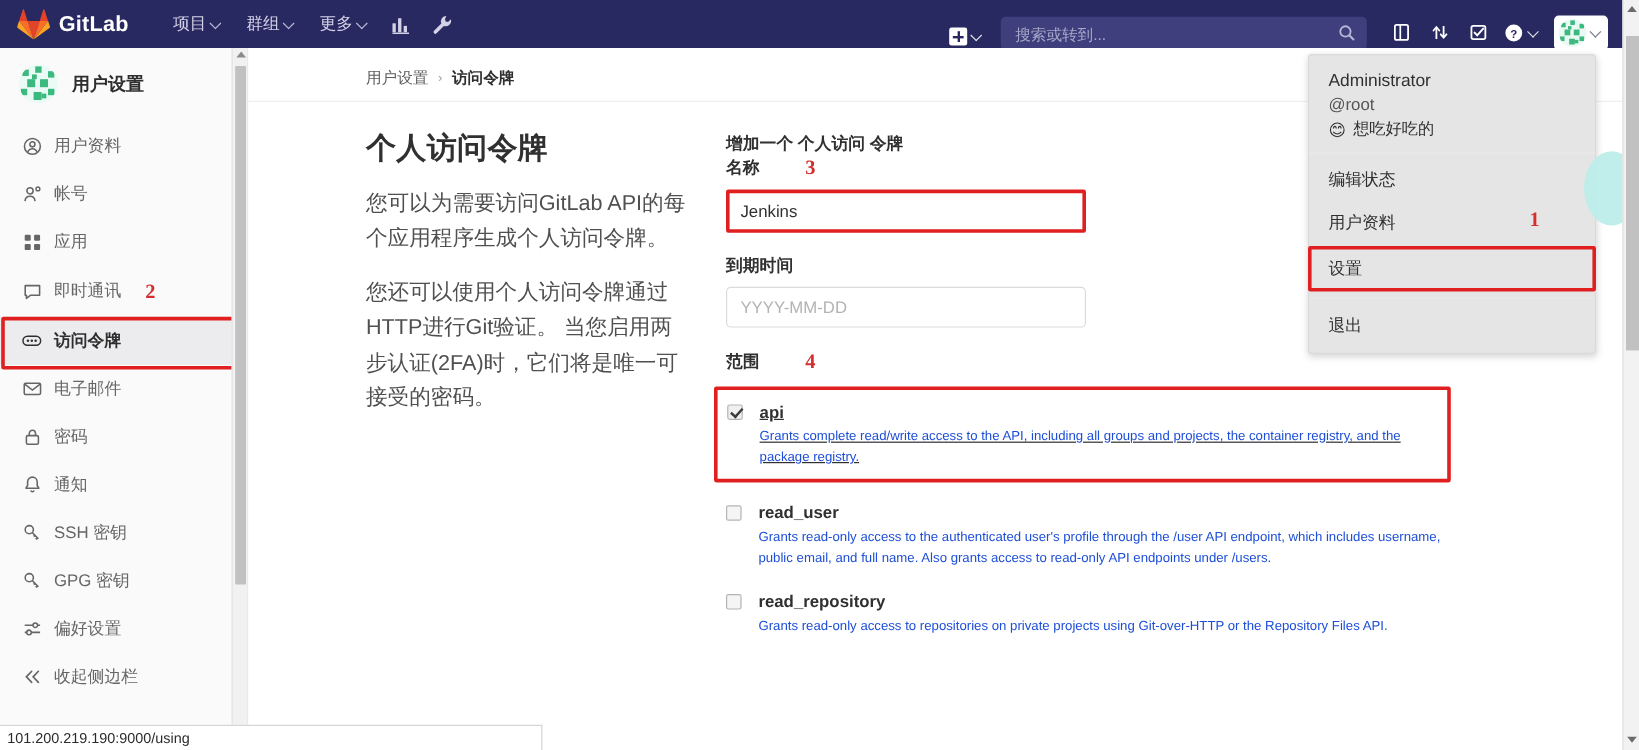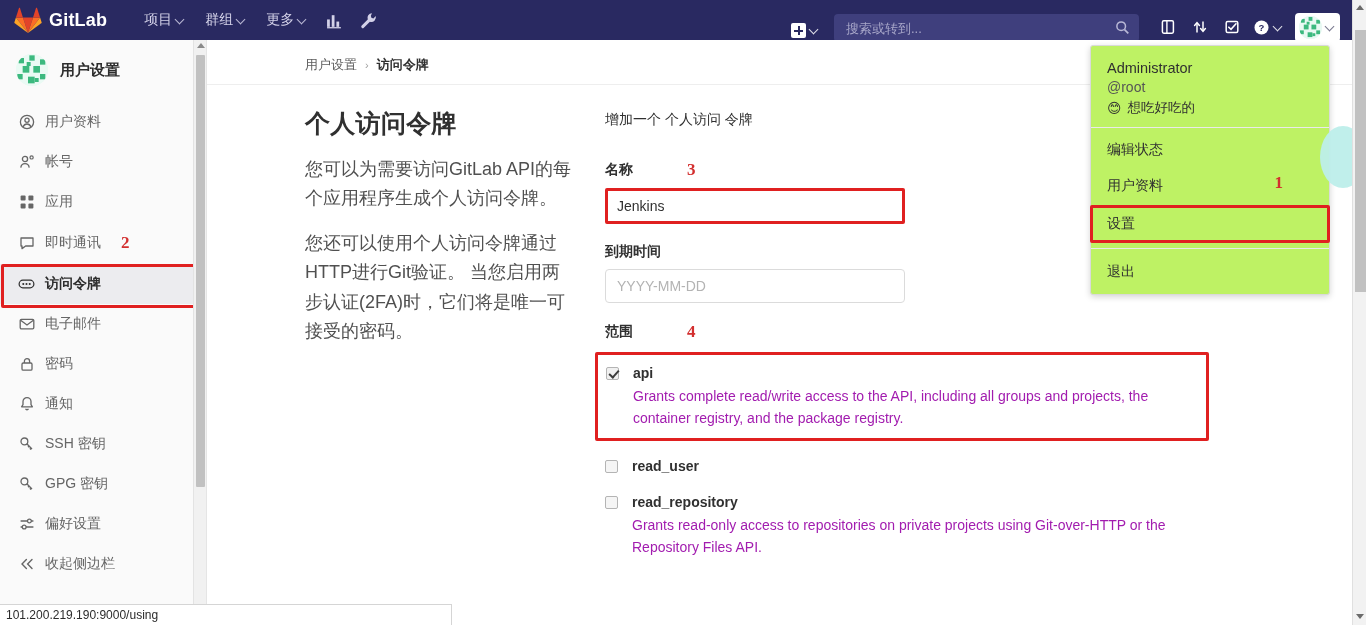--- a/index.html
+++ b/index.html
@@ -150,62 +150,63 @@
   .bc-link { color: #5c5c5c; cursor: pointer; }
   .bc-sep { color: #a0a0a0; font-size: 11px; }
   .bc-current { font-weight: 700; color: #303030; cursor: pointer; }
 
   .content { display: flex; padding: 22px 0 0 98px; }
   .col-left { width: 300px; padding-right: 30px; flex: none; }
   .page-h1 { font-size: 25px; font-weight: 700; color: #303030; margin-bottom: 15px; letter-spacing: .3px; }
   .col-left p { font-size: 18px; line-height: 1.62; color: #505050; margin-bottom: 16px; }
 
   .col-right { width: 625px; padding-top: 4px; position: relative; }
-  .form-title { font-size: 14px; font-weight: 400; color: #303030; margin-bottom: 31px; }
+  .form-title { font-size: 14px; font-weight: 700; color: #303030; margin-bottom: 1px; }
   .form-sub { font-size: 14px; color: #505050; margin-bottom: 20px; }
-  .flabel { font-size: 14px; font-weight: 700; color: #303030; margin-bottom: 8px; display: flex; align-items: center; gap: 16px; }
+  .flabel { font-size: 14px; font-weight: 700; color: #303030; margin-bottom: 8px; display: flex; align-items: center; }
   .flabel .marker { margin-left: 38px; }
   .txtinput {
     width: 300px; height: 34px;
     border: 1px solid #dbdbdb; border-radius: 4px;
     padding: 0 11px; font-size: 14px; color: #303030;
     font-family: inherit; outline: none; background: #fff;
   }
   .txtinput::placeholder { color: #b3b3b3; }
   .hl-input { border: 3px solid #e02020 !important; border-radius: 2px; padding: 0 9px; height: 36px; }
   .field { margin-bottom: 19px; }
 
   .scopes { margin-top: 2px; }
   .scope {
     display: grid; grid-template-columns: 19px 1fr;
     column-gap: 8px; padding: 4px 0 0 0; margin-bottom: 14px;
   }
   .scope.hl {
     border: 3px solid #e02020; border-radius: 2px;
     padding: 9px 8px 9px 8px; margin-left: -10px; margin-bottom: 12px;
     width: 614px;
+    text-decoration: underline;
   }
   .cbox {
     width: 13px; height: 13px; border: 1px solid #b4b4b4; border-radius: 2px;
     background: #f5f5f5; position: relative; margin-top: 3px; cursor: pointer; display:block;
   }
   .cbox.checked { background: #f0f0f0; }
   .cbox.checked::after {
     content: ""; position: absolute; left: 4px; top: 0px;
     width: 4px; height: 8px;
     border-right: 2px solid #3a3a3a; border-bottom: 2px solid #3a3a3a;
     transform: rotate(42deg);
   }
   .scope-name { font-size: 14px; font-weight: 700; color: #303030; line-height: 18px; }
-  .scope-desc { font-size: 14px; color: #a21caf; line-height: 1.54; margin-top: 4px; }
+  .scope-desc { font-size: 11px; color: #1d4ed8; line-height: 1.54; margin-top: 4px; }
 
   
   .user-menu {
     position: absolute; right: 36px; top: 45px;
-    width: 240px; background: #bef264;
+    width: 240px; background: #e5e5e5;
     border: 1px solid #dadada; border-radius: 3px;
     box-shadow: 0 2px 6px rgba(0,0,0,.17);
     z-index: 40; padding-bottom: 4px;
   }
   .um-head { padding: 14px 16px 10px; border-bottom: 1px solid #eaeaea; }
   .um-name { font-size: 14.5px; color: #303030; margin-bottom: 3px; }
   .um-handle { font-size: 14px; color: #555; margin-bottom: 4px; }
   .um-status { display: flex; align-items: center; gap: 6px; font-size: 13.5px; color: #303030; }
   .um-emoji { font-size: 14px; line-height: 1; }
   .um-list { padding-top: 4px; }
@@ -571,20 +572,21 @@
             <div>
               <div class="scope-name">api</div>
               <div class="scope-desc">Grants complete read/write access to the API, including all groups and projects, the container registry, and the package registry.</div>
             </div>
           </div>
 
           <div class="scope">
             <span class="cbox"></span>
             <div>
               <div class="scope-name">read_user</div>
+              <div class="scope-desc">Grants read-only access to the authenticated user's profile through the /user API endpoint, which includes username, public email, and full name. Also grants access to read-only API endpoints under /users.</div>
             </div>
           </div>
 
           <div class="scope">
             <span class="cbox"></span>
             <div>
               <div class="scope-name">read_repository</div>
               <div class="scope-desc">Grants read-only access to repositories on private projects using Git-over-HTTP or the Repository Files API.</div>
             </div>
           </div>

